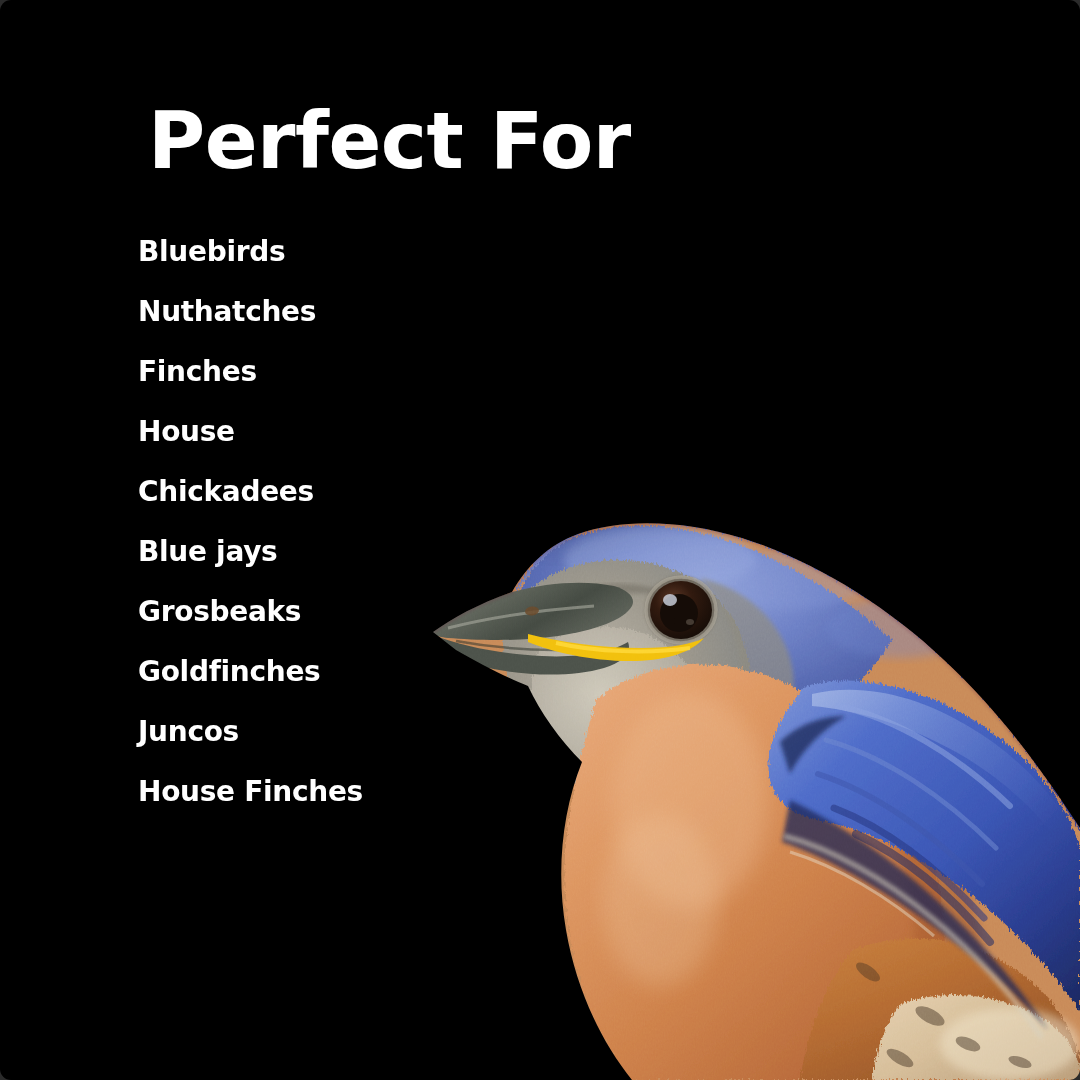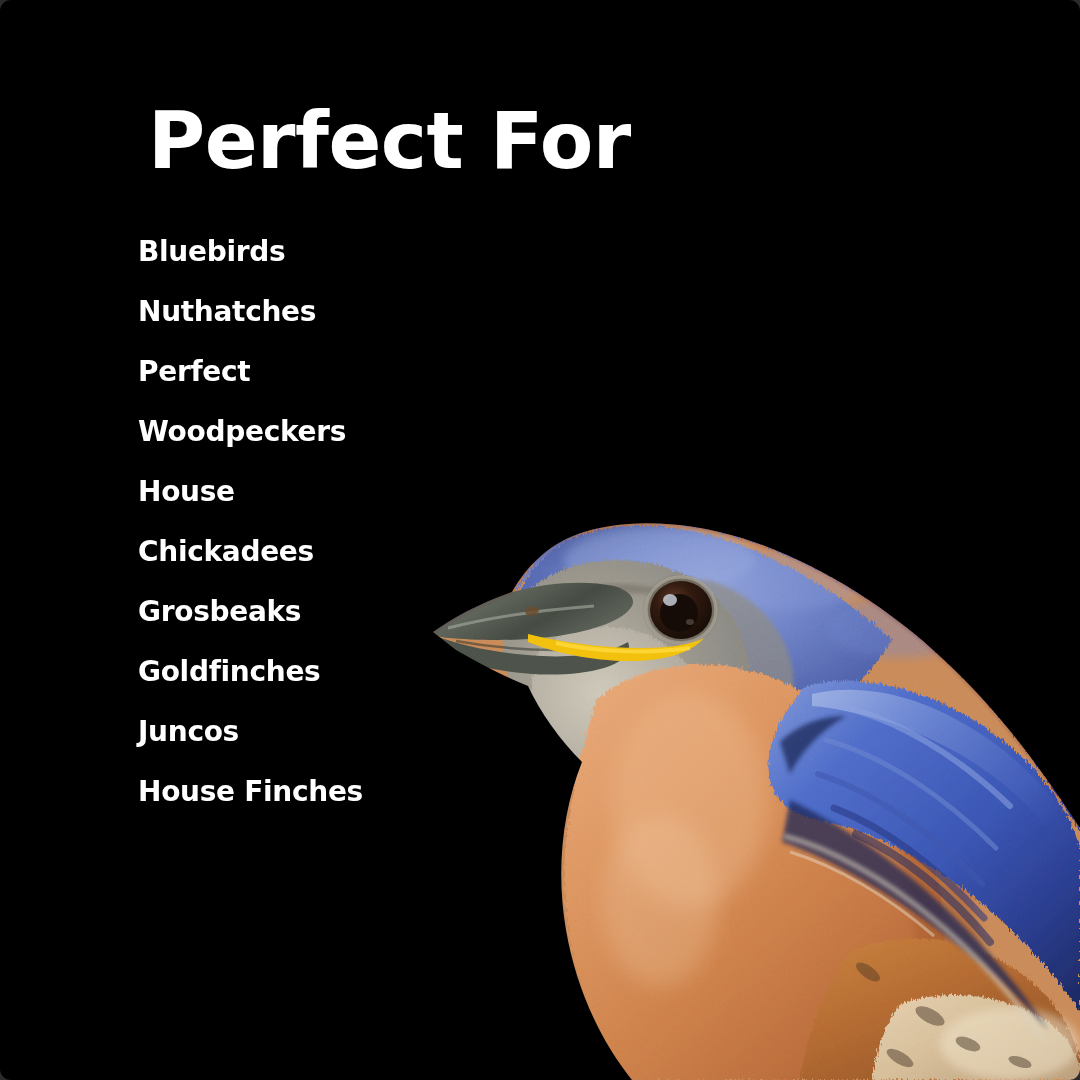--- a/index.html
+++ b/index.html
@@ -351,24 +351,24 @@
     </g>
   </svg>
 
   <div id="text-layer">
 
     <div class="headline">Perfect For</div>
 
     <ul class="bird-list">
       <li>Bluebirds</li>
       <li>Nuthatches</li>
-      <li>Perfect</li>
-      <li>Woodpeckers</li>
+      <li>Finches</li>
       <li>House</li>
       <li>Chickadees</li>
+      <li>Blue jays</li>
       <li>Grosbeaks</li>
       <li>Goldfinches</li>
       <li>Juncos</li>
       <li>House Finches</li>
     </ul>
 
   </div>
 </div>
 
 </body></html>

